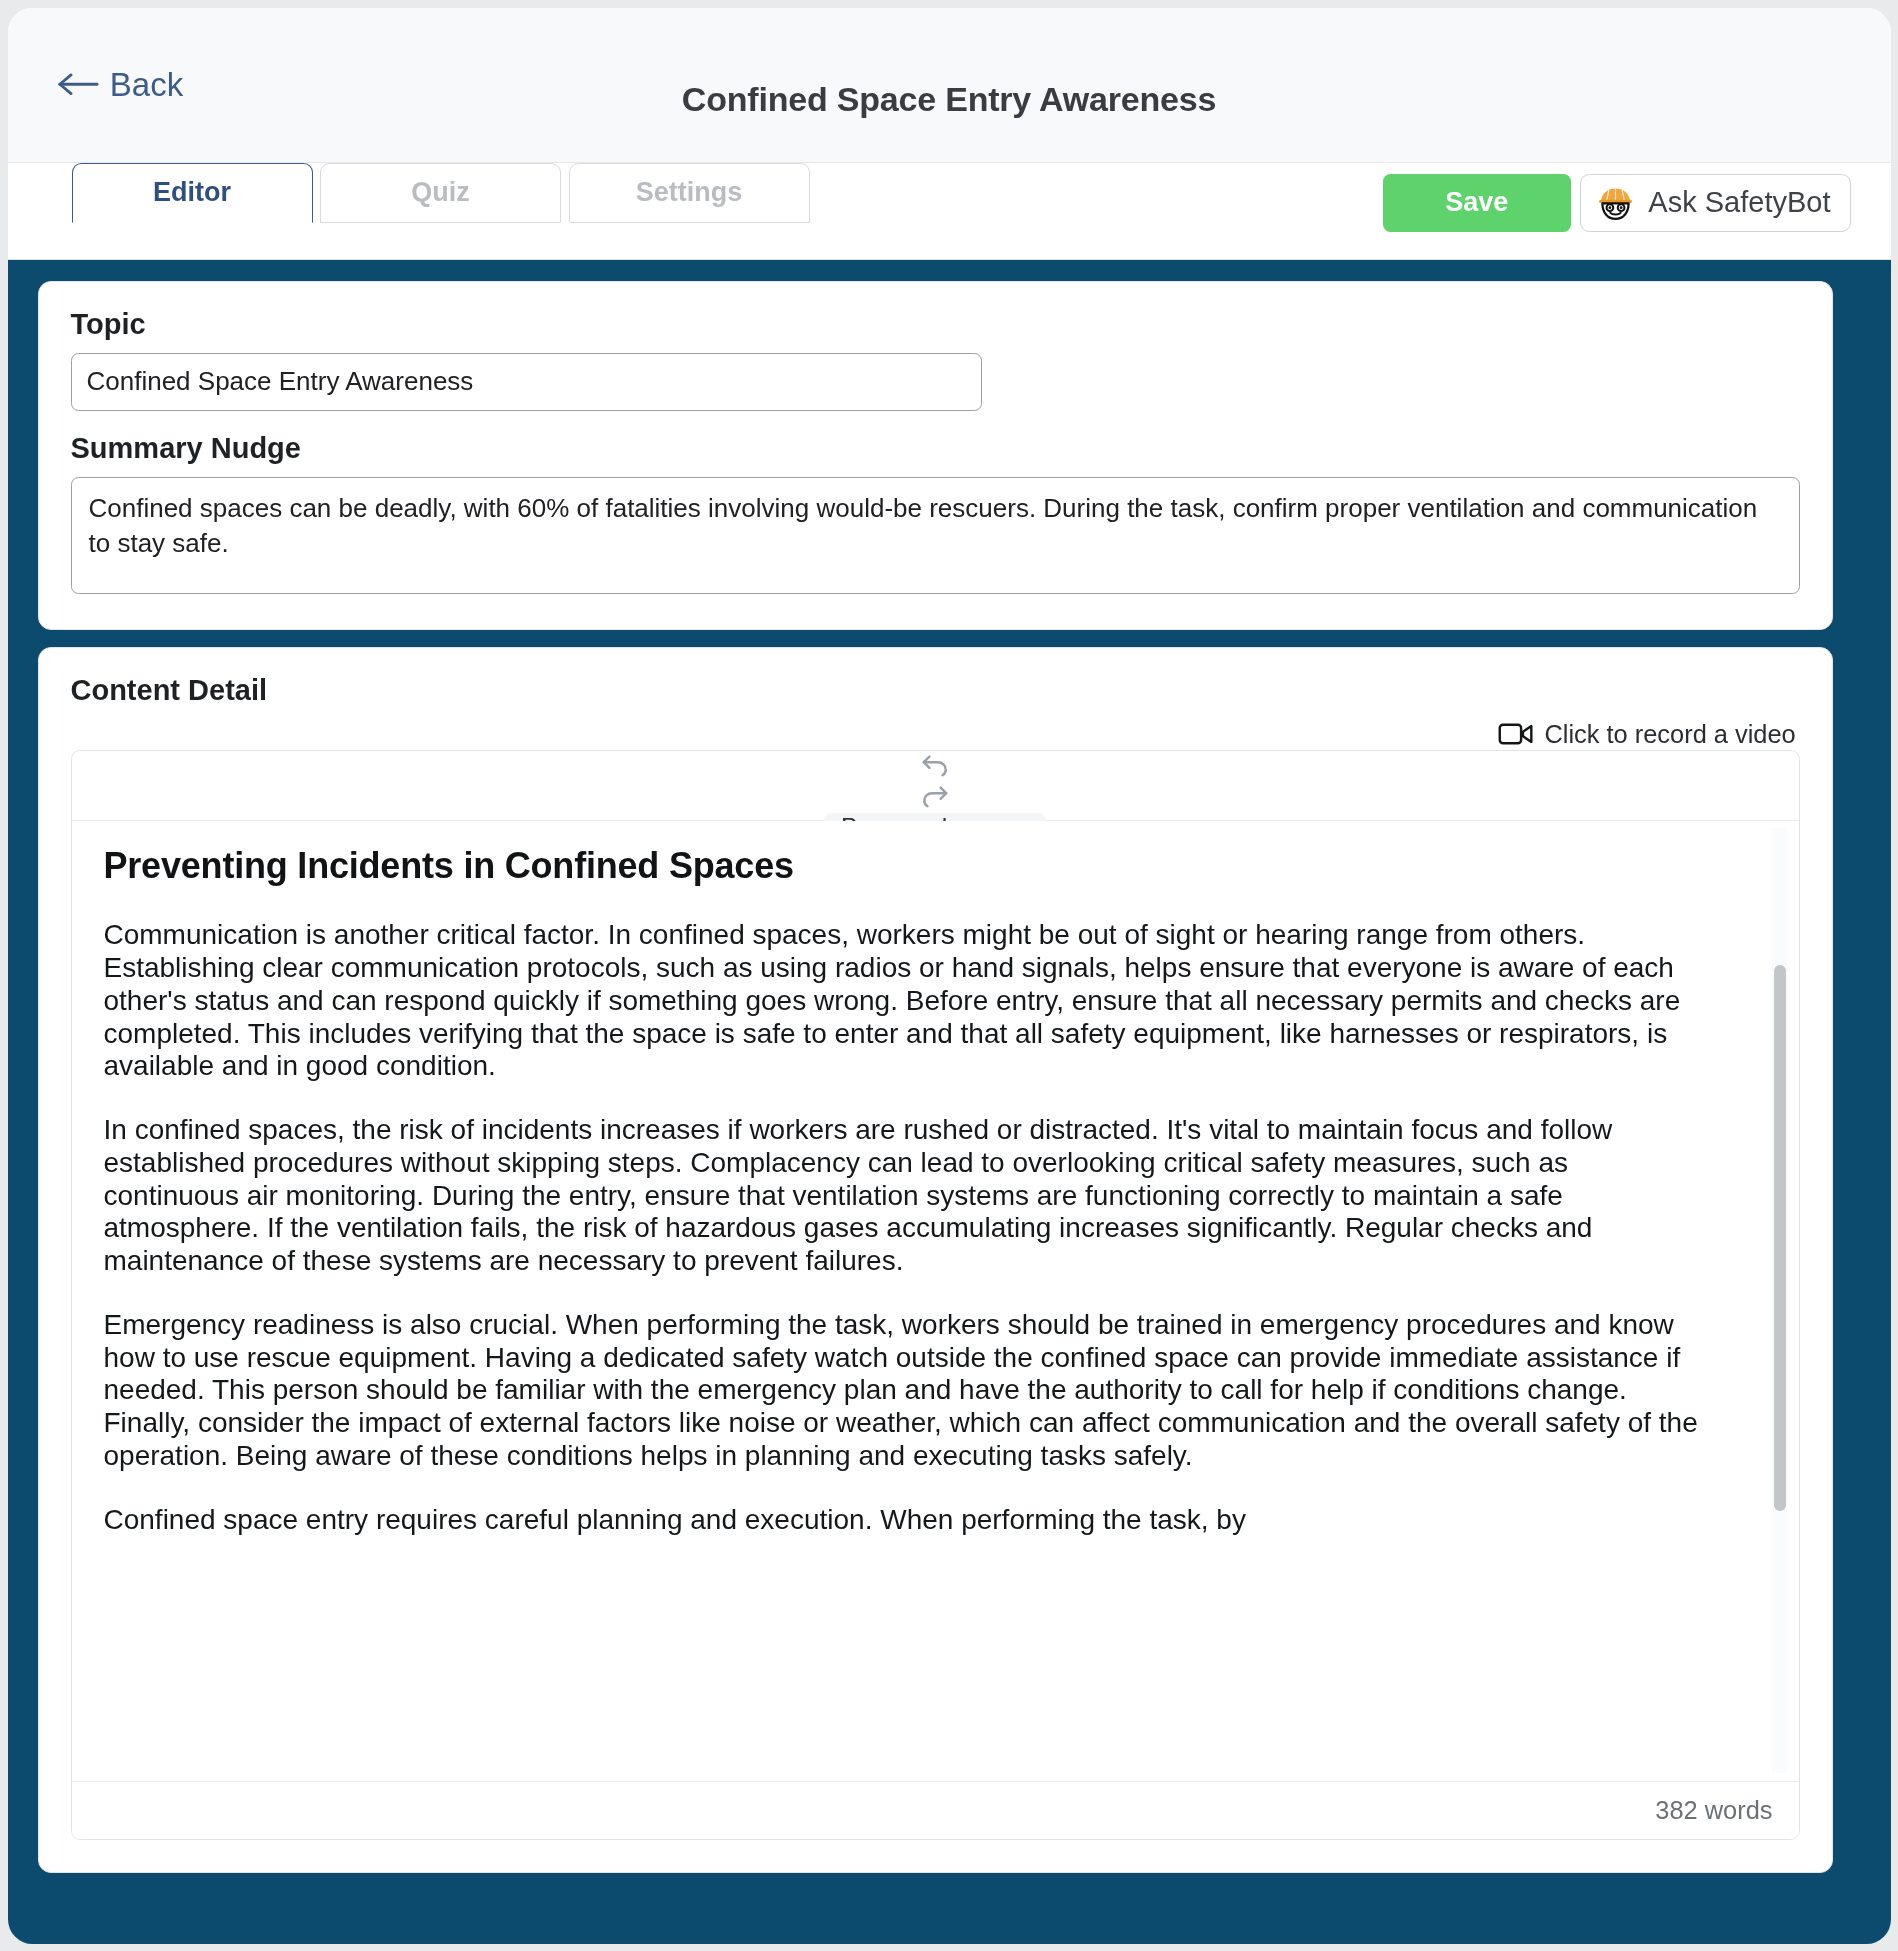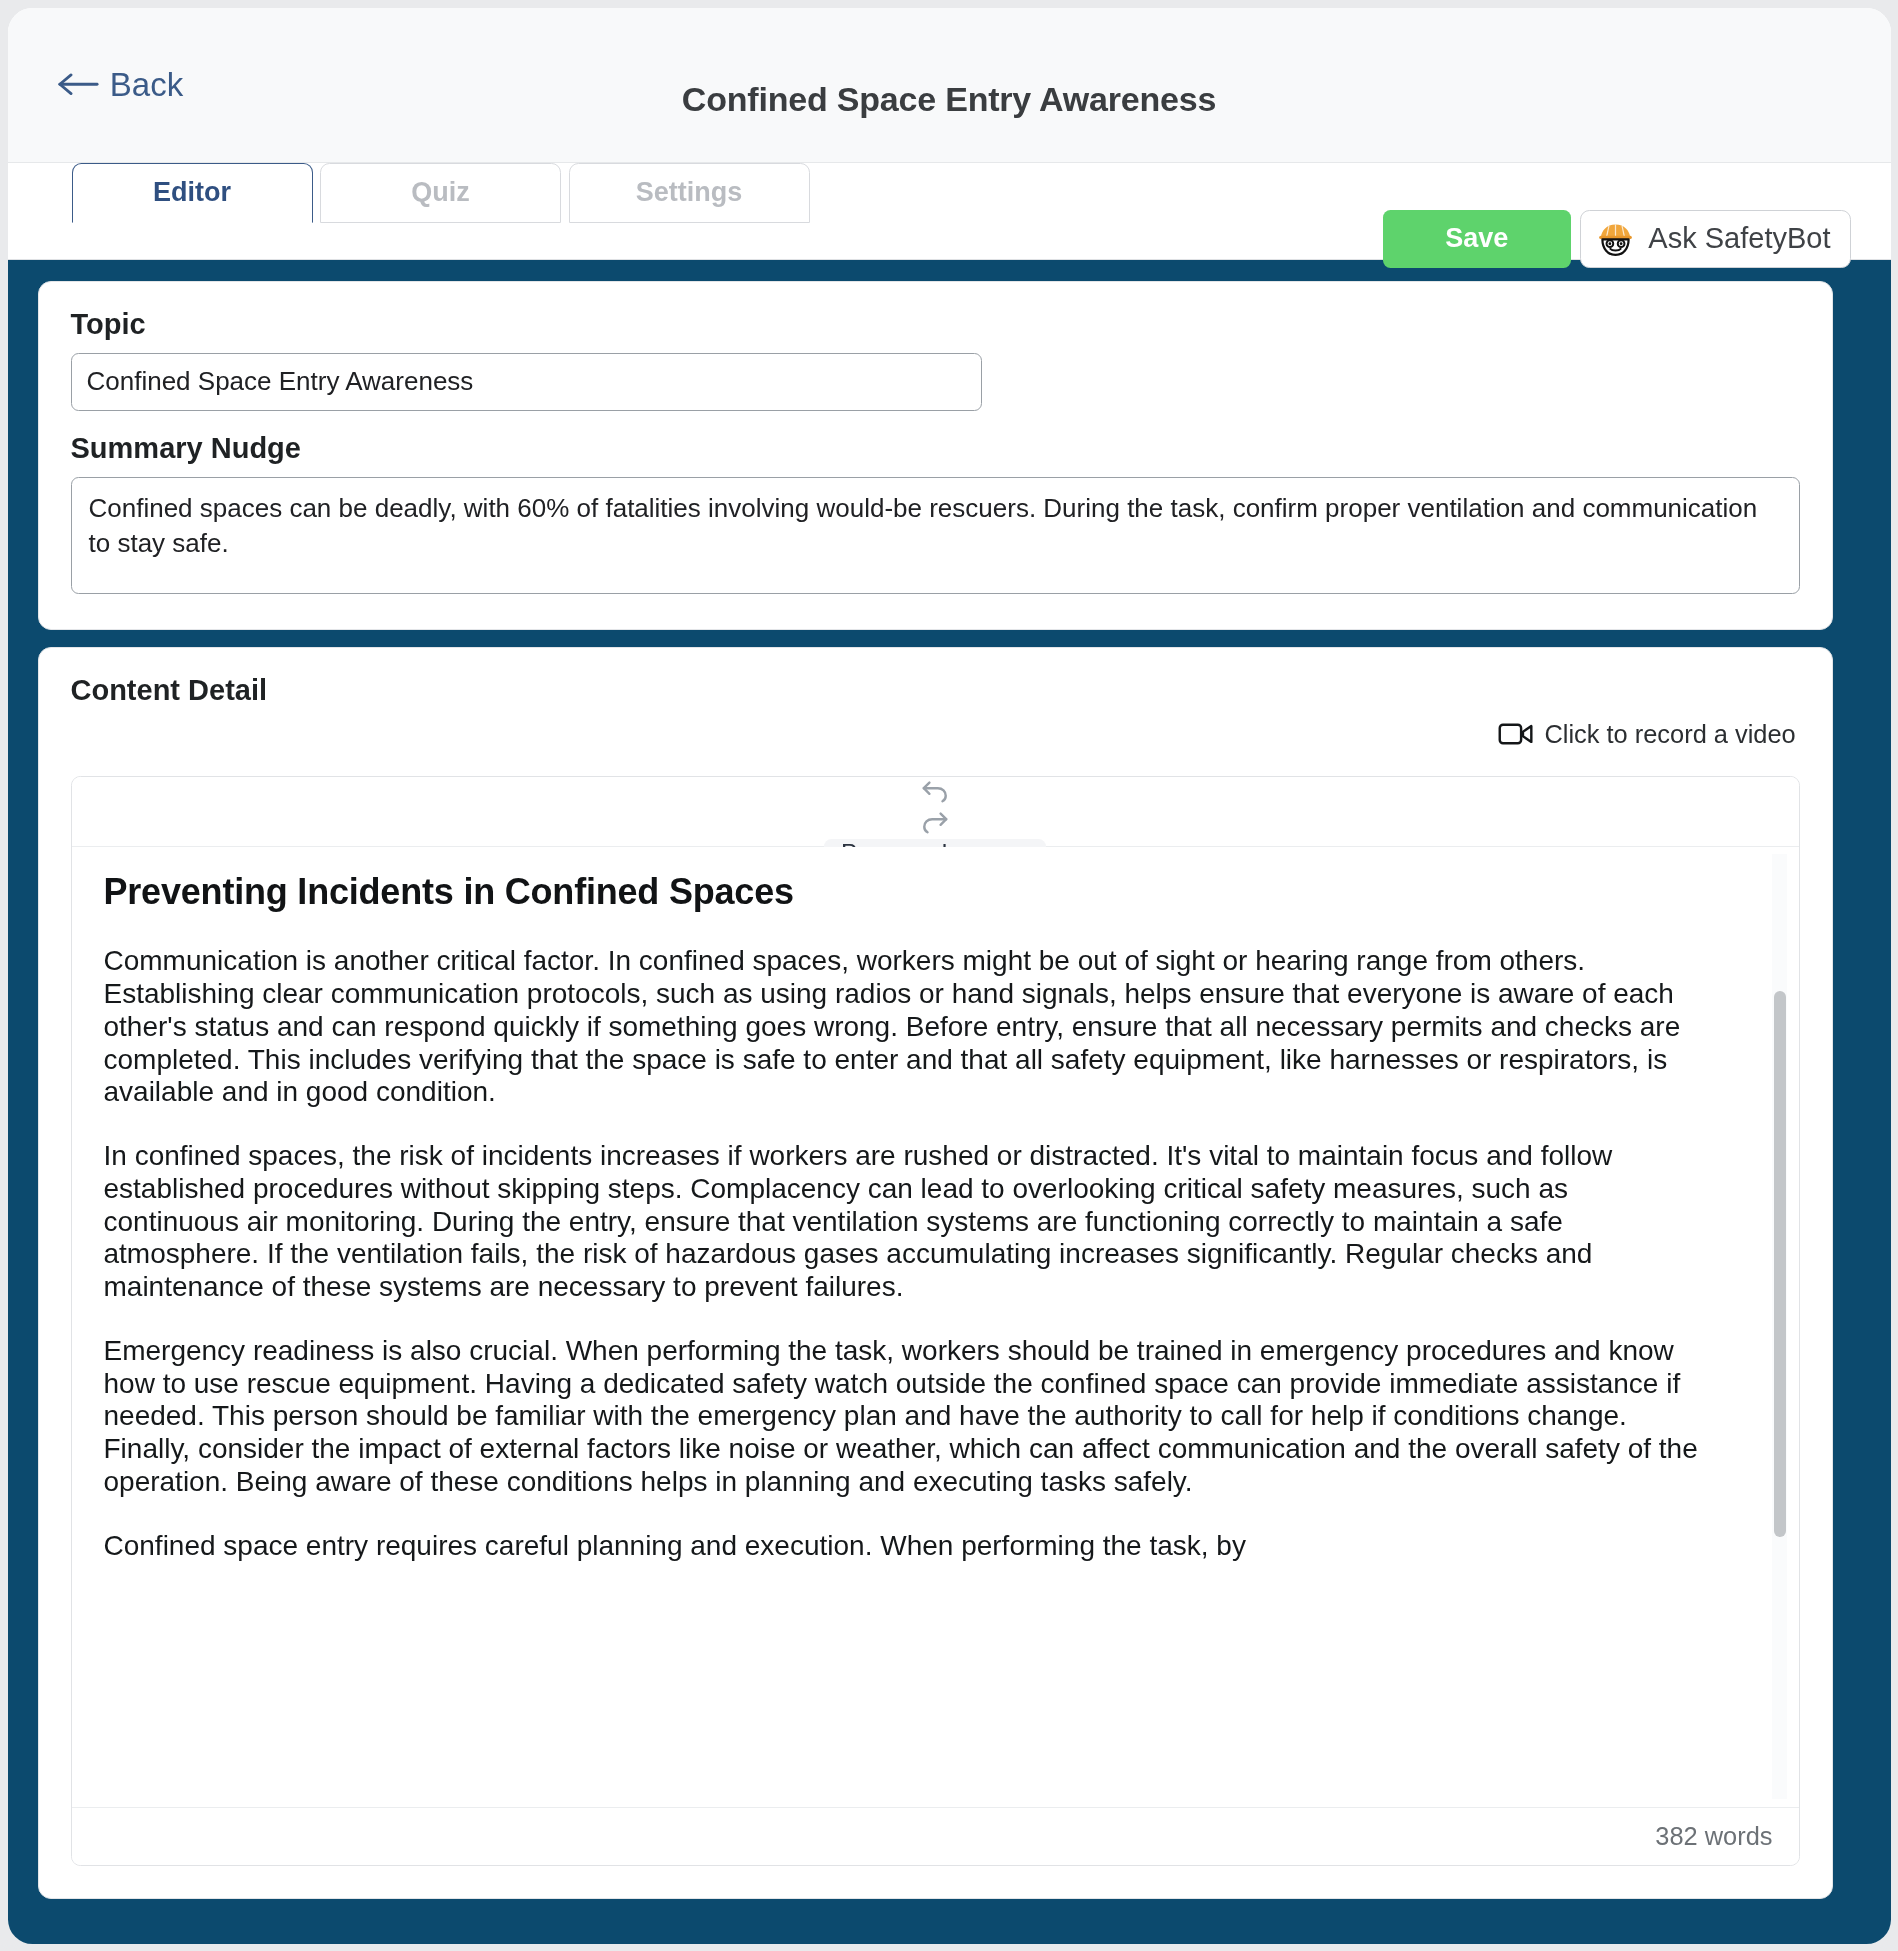--- a/index.html
+++ b/index.html
@@ -112,21 +112,21 @@
     border: 1.9px solid #3b5b88;
     color: #2f4f80;
     border-bottom-color: #ffffff;
     z-index: 2;
     position: relative;
   }
   .tab + .tab { margin-left: 7.5px; }
   .tab-actions {
     position: absolute;
     right: 40px; top: 11.3px;
-    display: flex; align-items: center; gap: 9.4px; margin-top: 36px;
+    display: flex; align-items: center; gap: 9.4px;
   }
   .save-btn {
     width: 188px; height: 58px;
     background: #5ed36c;
     color: #ffffff;
     font-size: 27px;
     font-weight: bold;
     border: none;
     border-radius: 7.5px;
     cursor: pointer;
@@ -190,21 +190,21 @@
     font-family: "Liberation Sans", sans-serif;
     resize: none;
     background: #ffffff;
     overflow: hidden;
   }
 
   
   .record-row {
     display: flex; align-items: center; justify-content: flex-end;
     gap: 10.4px;
-    margin-top: 13px; margin-bottom: 27px;
+    margin-top: 13px; margin-bottom: 1px;
     padding-right: 3.8px;
   }
   .record-label {
     font-size: 25.4px;
     color: #2b2e31;
     cursor: pointer;
   }
   .cam-icon { width: 36px; height: 26px; display: block; }
 
   .editor-shell {

